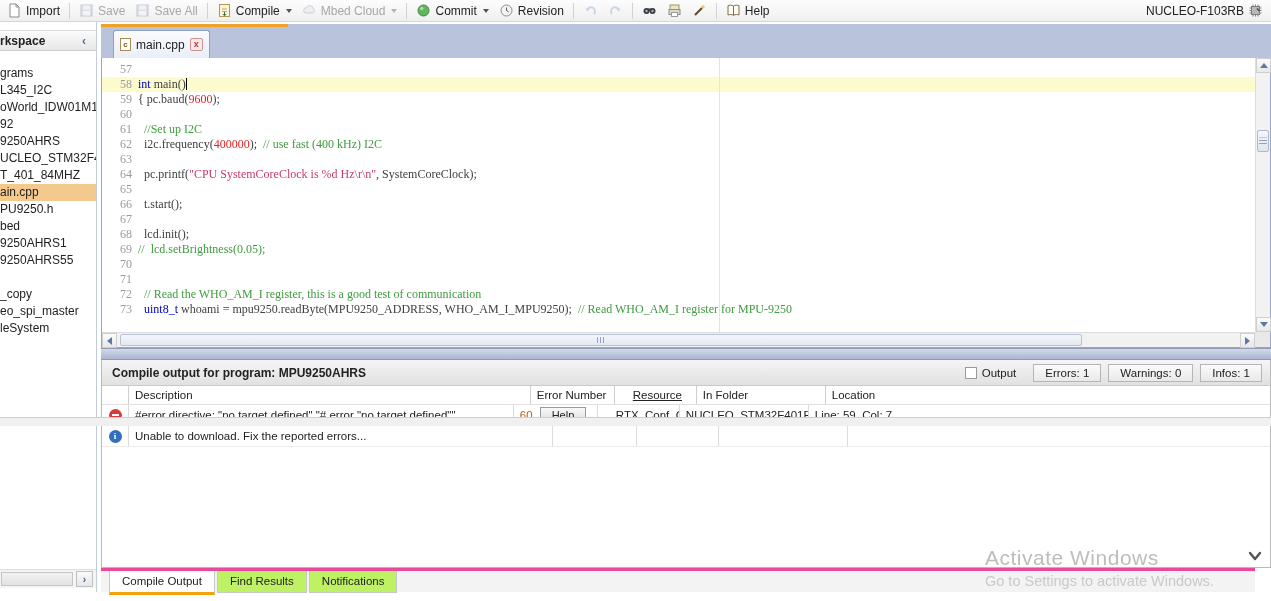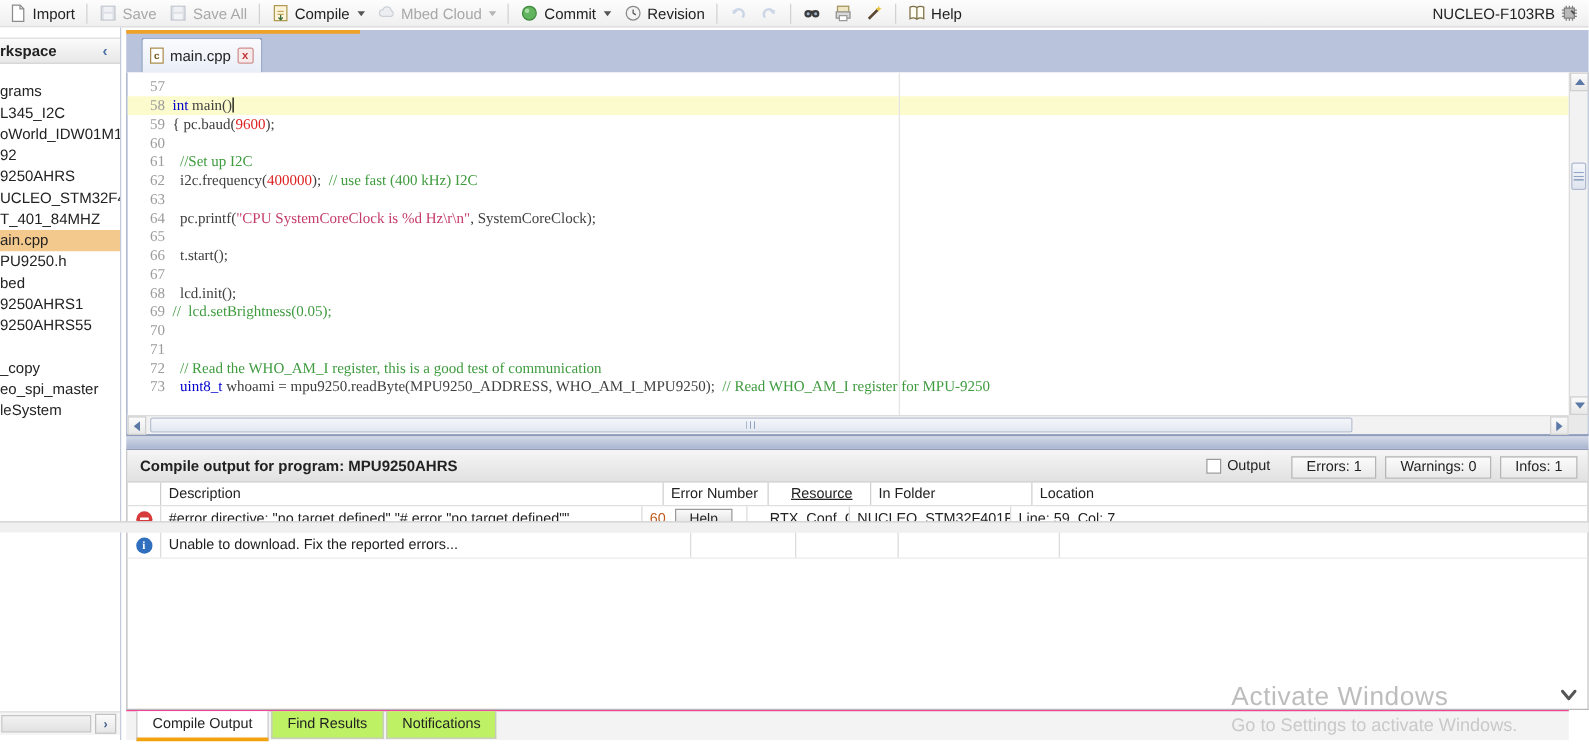--- a/index.html
+++ b/index.html
@@ -113,21 +113,21 @@
   .grid-header .c-desc, .grid-header .c-en, .grid-header .c-res, .grid-header .c-fold, .grid-header .c-loc { border-left:1px solid #cfcfcf; }
   .err-ico { width:13px; height:13px; border-radius:50%; background:#d63a3a; position:relative; }
   .err-ico::after { content:""; position:absolute; left:3px; top:5.5px; width:7px; height:2px; background:#fff; }
   .info-ico { width:13px; height:13px; border-radius:50%; background:#2f6fbe; color:#fff;
     font-size:9px; font-weight:bold; text-align:center; line-height:13px; font-family:"Liberation Serif",serif; }
   .err-link { color:#c05a1f; text-decoration:underline; margin-right:7px; }
   .help-btn { font-size:11px; border:1px solid #9a9a9a; background:linear-gradient(#fafafa,#dcdcdc); padding:1px 11px; }
 
   
   #bottomtabs { position:absolute; left:0; right:16px; top:544px; height:24px; background:#f3f3f3;
-    border-top:1px solid #ec4899; display:flex; align-items:flex-start; padding-left:8px; }
+    border-top:3px solid #ec4899; display:flex; align-items:flex-start; padding-left:8px; }
   .btab { height:22px; padding:4px 12px 0; font-size:11.5px; background:#bef264;
     border:1px solid #c7c7c7; border-top:none; margin-right:2px; white-space:nowrap; }
   .btab.active { background:#fff; border-bottom:3px solid #f2a20d; height:24px; }
   #panel-chevron { position:absolute; right:8px; top:549px; width:16px; height:14px; }
 
   
   #bottomstrip { position:absolute; left:0; bottom:0; right:0; height:9px; background:#f0f0f0; border-top:1px solid #cfcfcf; }
   #wm1 { position:absolute; left:985px; top:546px; font-size:21px; color:#bdbdbd; font-weight:300; letter-spacing:.5px; pointer-events:none; }
   #wm2 { position:absolute; left:985px; top:573px; font-size:14.5px; color:#c9c9c9; pointer-events:none; }
 </style>

